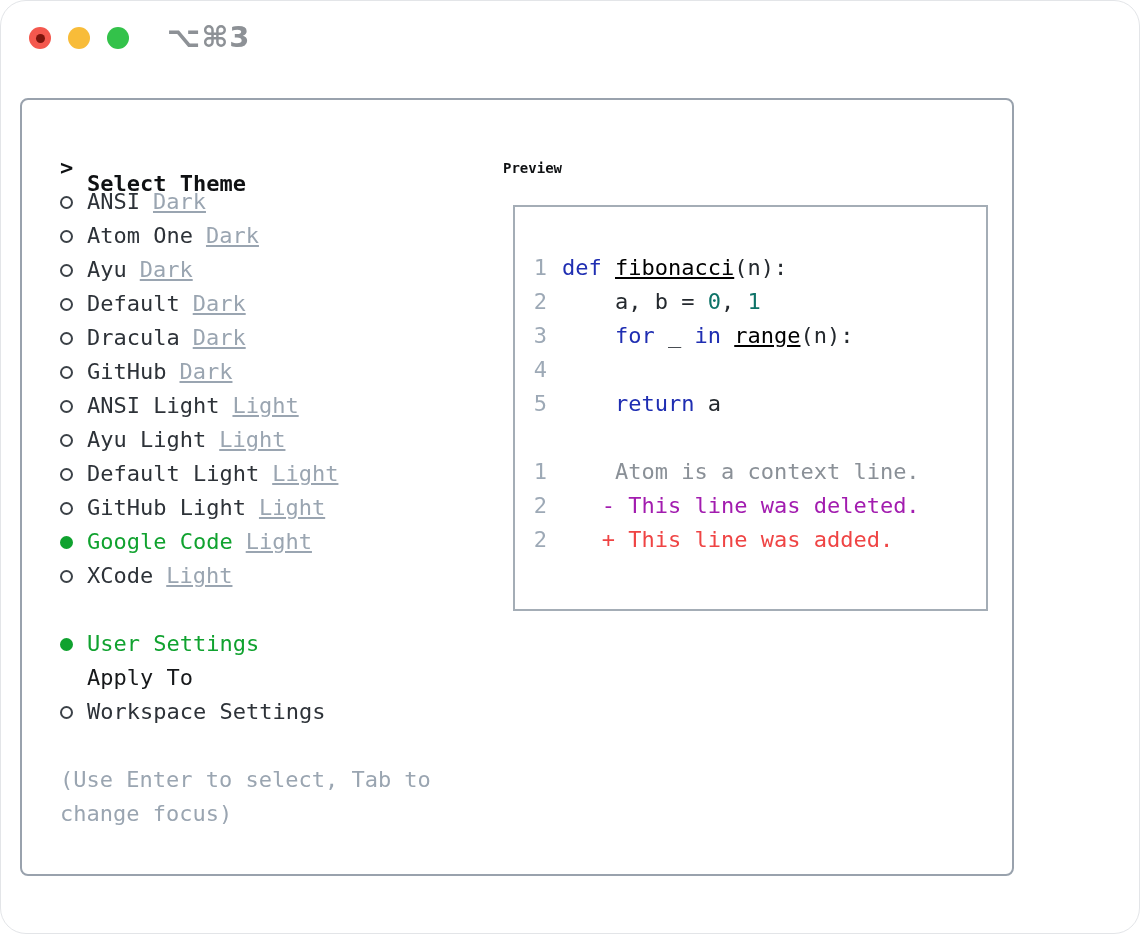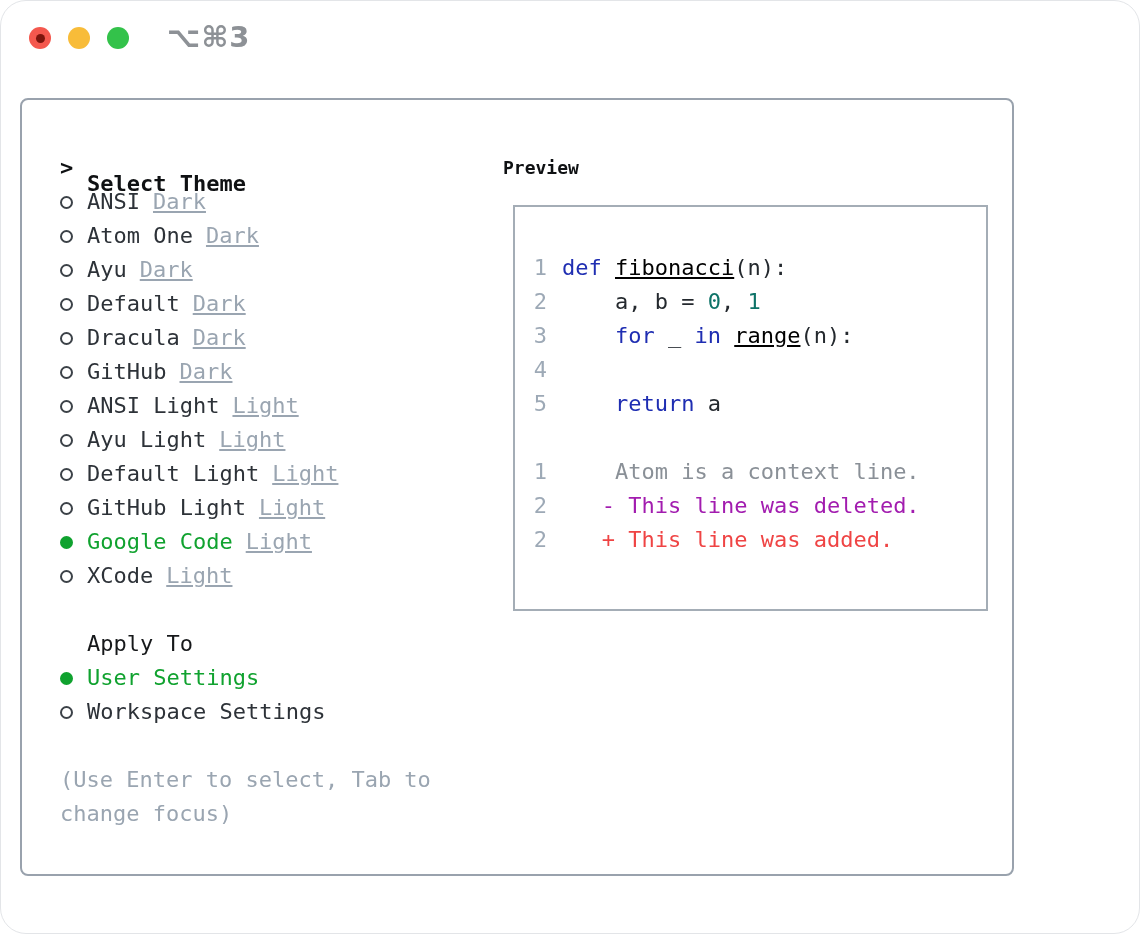--- a/index.html
+++ b/index.html
@@ -40,21 +40,21 @@
   .radio.filled { background:#10a22f; border-color:#10a22f; }
   .prompt { width:27px; font-weight:bold; color:#0f1113; flex:none; }
   .hdr { font-weight:bold; color:#0f1113;margin-top:32px; }
   .item-label { color:#2d3238;text-align:center; }
   .item-tag   { color:#9aa5b1; margin-left:13px;text-decoration:underline; }
   .sel .item-label { color:#10a22f; }
   .subhdr { color:#16181a; }
   .help { color:#9aa5b1; }
 
   
-  .preview-label { position:absolute; left:481px; top:51px; height:34px; line-height:34px; font-size:18px; font-weight:bold; color:#0f1113; }
+  .preview-label { position:absolute; left:481px; top:51px; height:34px; line-height:34px; font-size:14px; font-weight:bold; color:#0f1113; }
   .pbox {
     position:absolute; left:491px; top:105px; width:475px; height:406px;
     border:2px solid #a4adb6; background:#fff; padding:44px 0 0 18px; font-size:22px;
   }
   .pline { display:flex; height:34px; line-height:34px; white-space:pre; }
   .lnum { width:14px; flex:none; text-align:right; color:#9da9b6; margin-right:15px; }
 
   .tk-kw  { color:#1f2eb2; }
   .tk-fn  { color:#000000;text-decoration:underline; }
   .tk-lit { color:#0e7368; }
@@ -142,29 +142,29 @@
         <span class="item-tag">Light</span>
       </div>
       <div class="row">
         <span class="marker"><span class="radio"></span></span>
         <span class="item-label">XCode</span>
         <span class="item-tag">Light</span>
       </div>
 
       <div class="row"></div>
 
-      <div class="row">
-        <span class="marker"></span>
-        <span class="subhdr">Apply To</span>
-      </div>
       <div class="row sel">
         <span class="marker"><span class="radio filled"></span></span>
         <span class="item-label">User Settings</span>
       </div>
       <div class="row">
+        <span class="marker"></span>
+        <span class="subhdr">Apply To</span>
+      </div>
+      <div class="row">
         <span class="marker"><span class="radio"></span></span>
         <span class="item-label">Workspace Settings</span>
       </div>
 
       <div class="row"></div>
 
       <div class="row help">(Use Enter to select, Tab to</div>
       <div class="row help">change focus)</div>
     </div>
 

